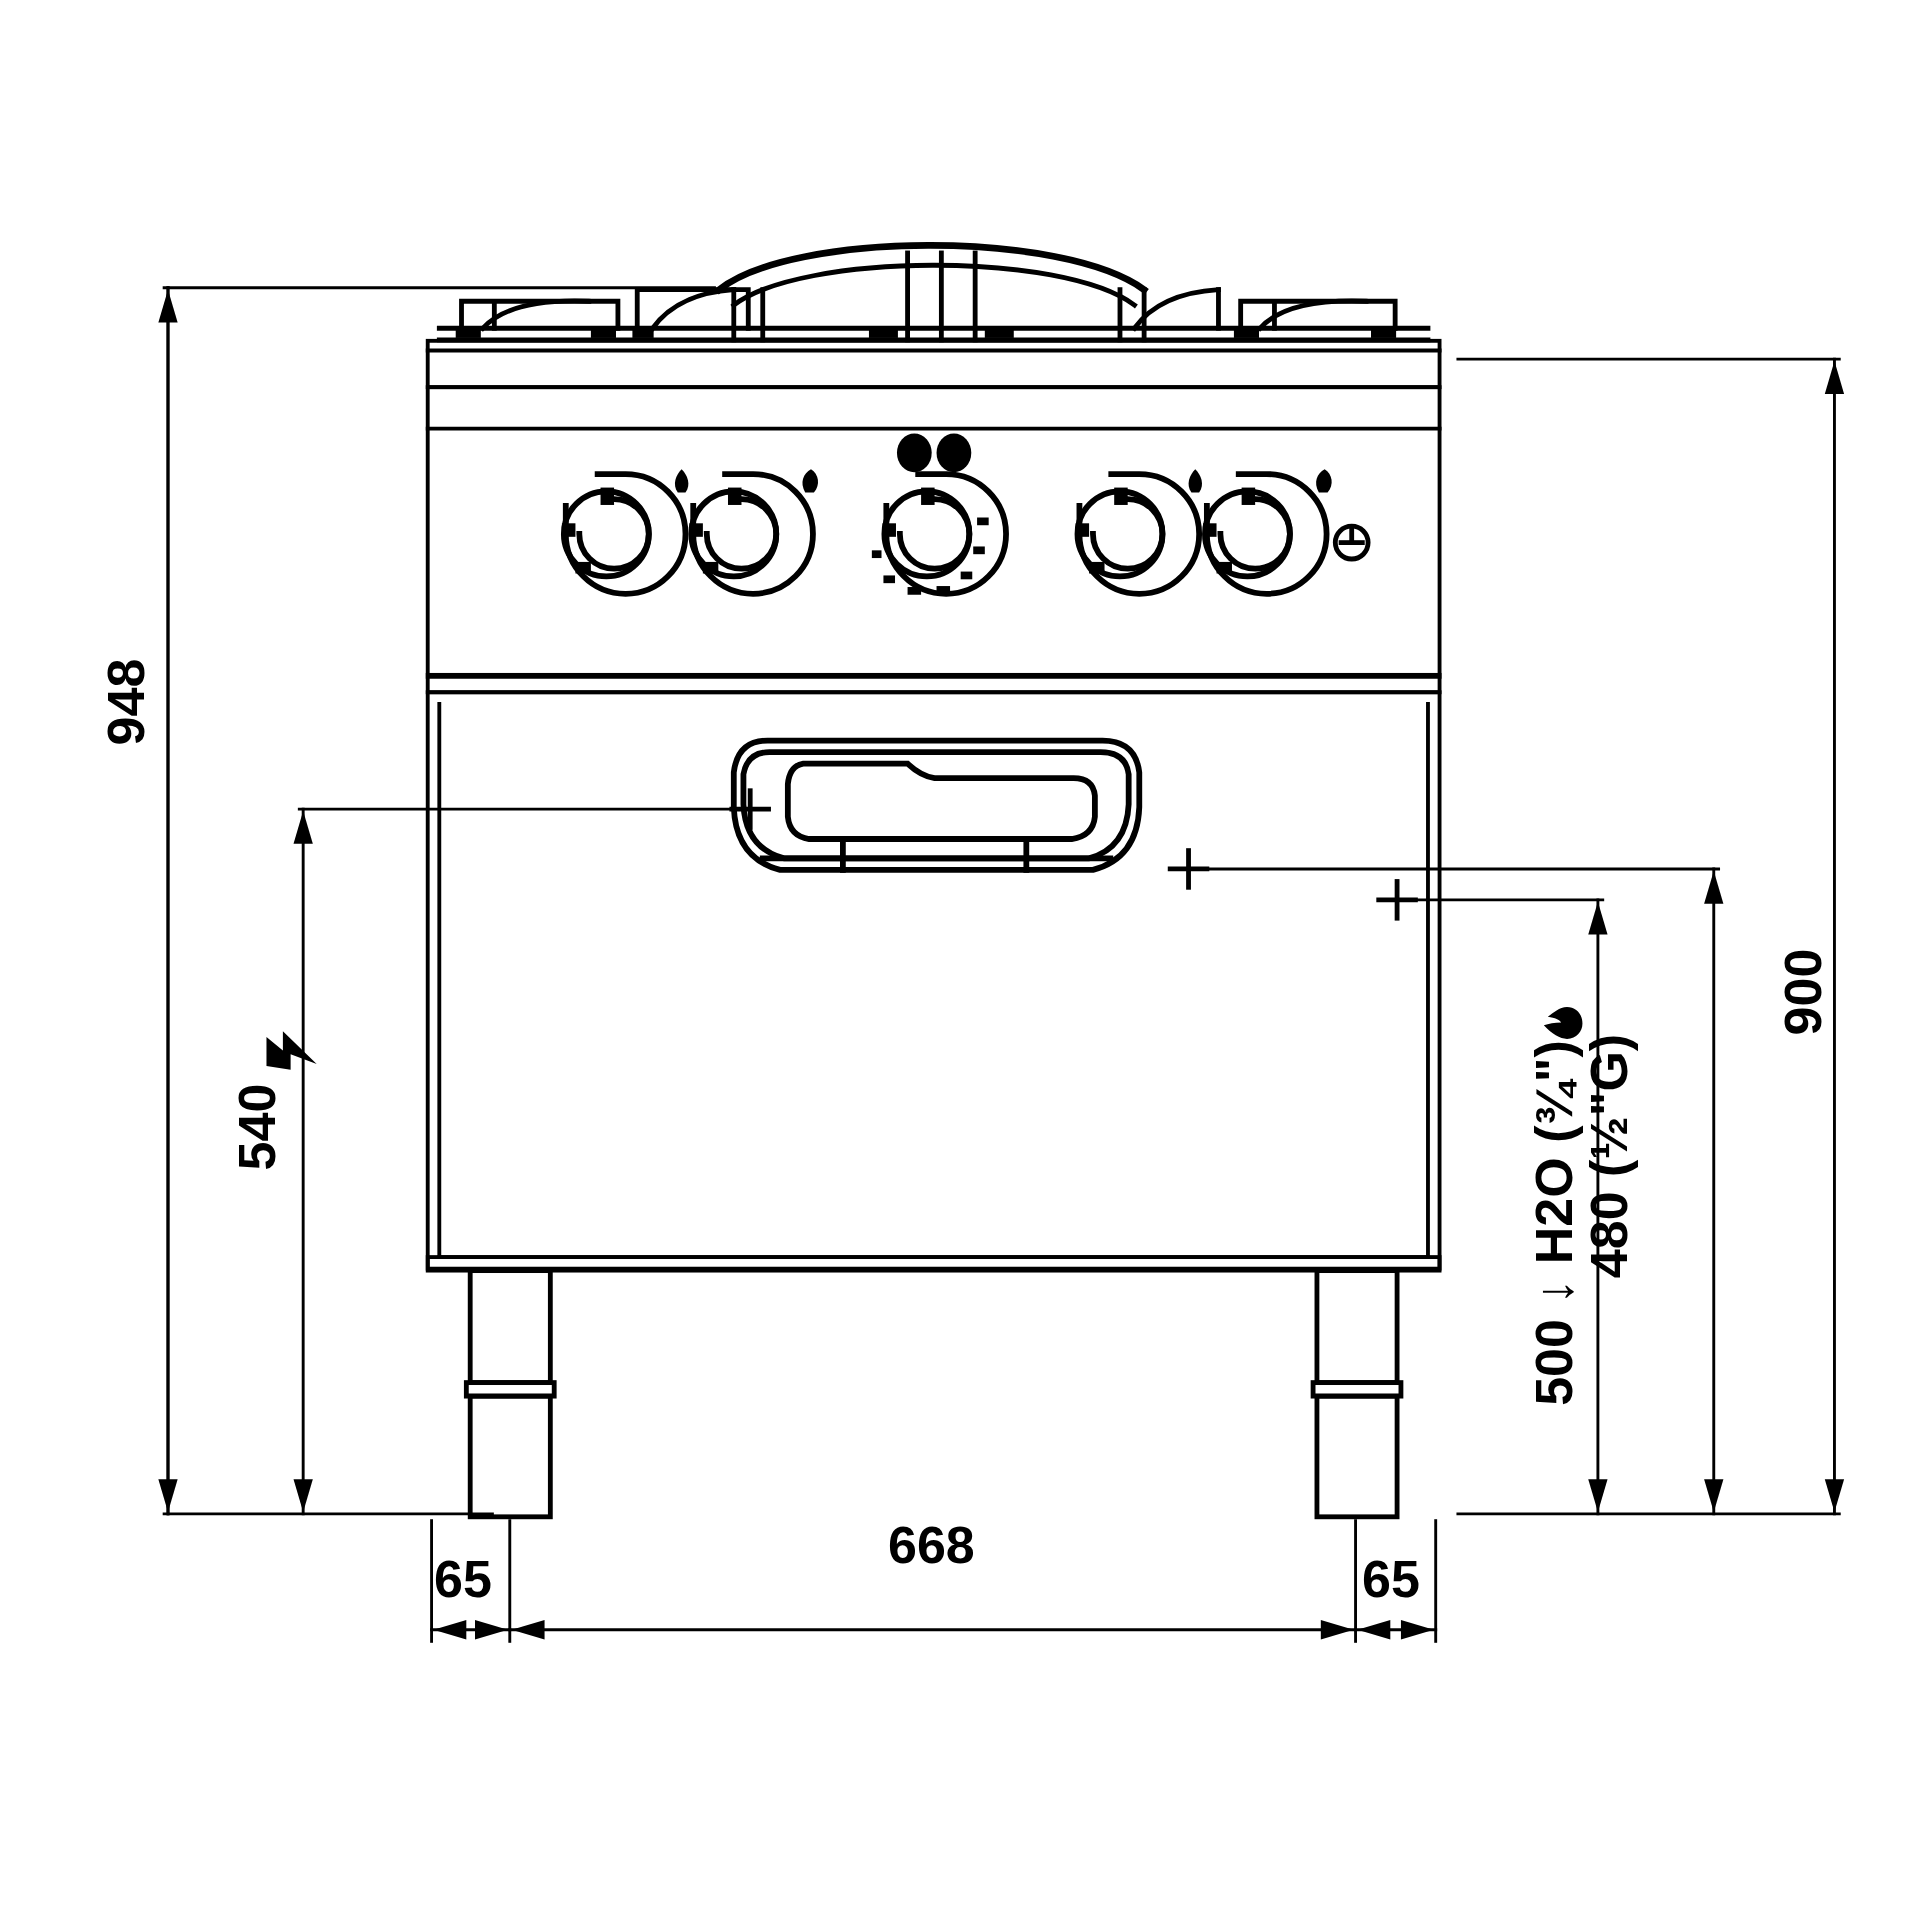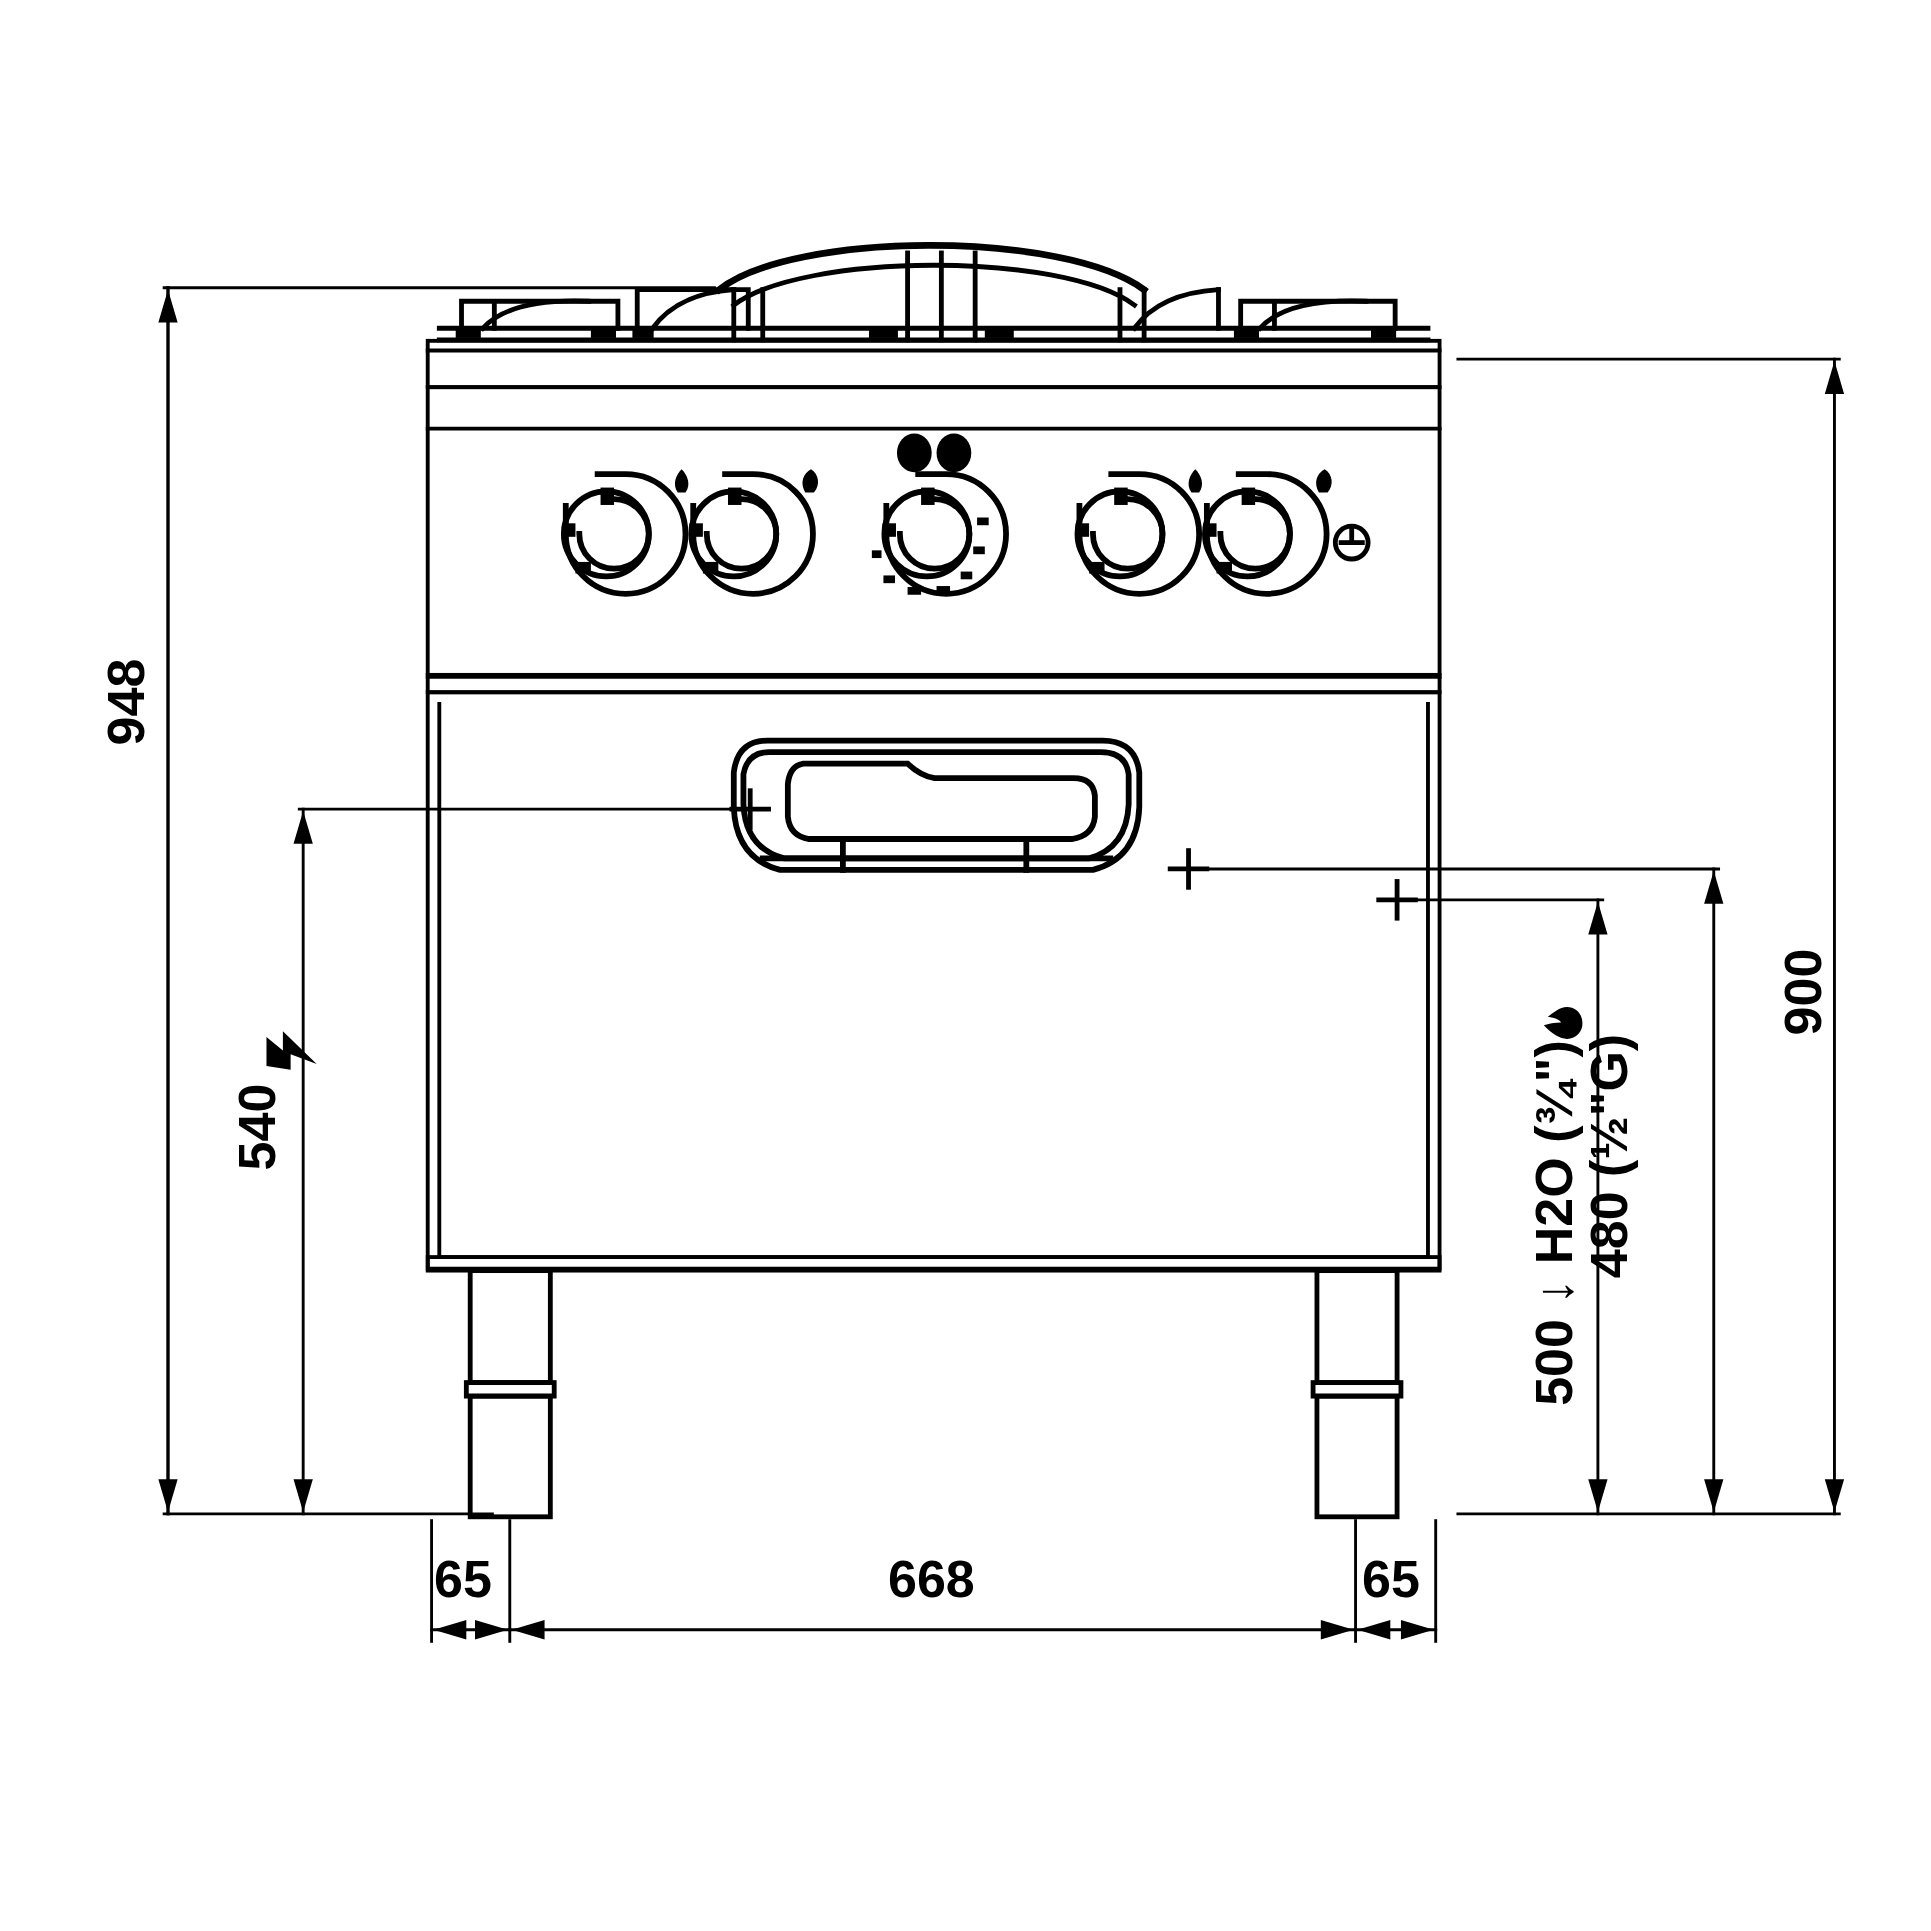--- a/index.html
+++ b/index.html
@@ -249,18 +249,18 @@
 <div class="dimtext vtext" style="left:214px;top:1101px;font-size:52px;transform:rotate(-90deg);">540</div>
 
 <div class="dimtext vtext" style="left:1760px;top:966px;font-size:52px;transform:rotate(-90deg);">900</div>
 
 <div class="dimtext vtext" style="left:1487px;top:1130px;font-size:52px;transform:rotate(-90deg);">480 (½"G)</div>
 
 <div class="dimtext vtext" style="left:1371px;top:1197px;font-size:52px;transform:rotate(-90deg);">500 ↓ H2O (¾")</div>
 
 <div class="dimtext" style="left:434px;top:1553px;font-size:52px;">65</div>
 
-<div class="dimtext" style="left:888px;top:1553px;font-size:52px;">668</div>
+<div class="dimtext" style="left:888px;top:1519px;font-size:52px;">668</div>
 
 <div class="dimtext" style="left:1362px;top:1553px;font-size:52px;">65</div>
 
 </div>
 
 
 </body></html>

